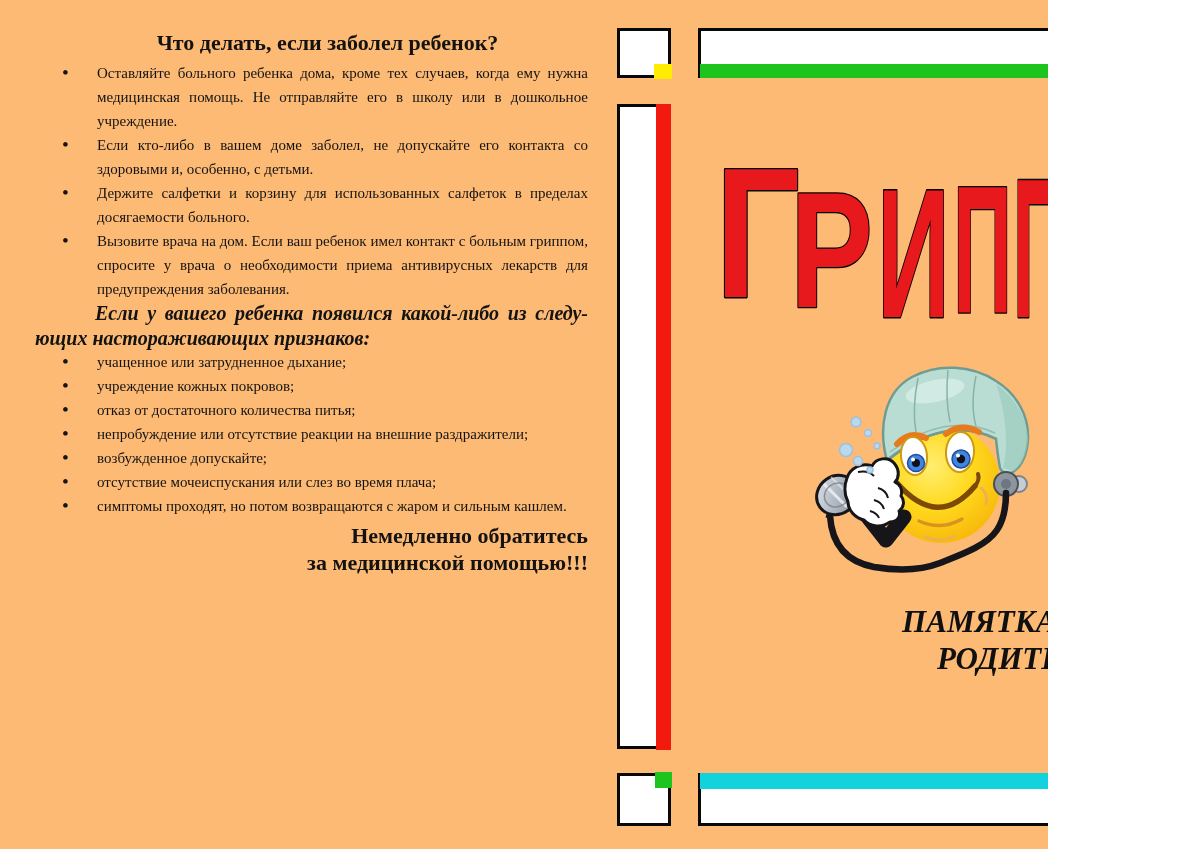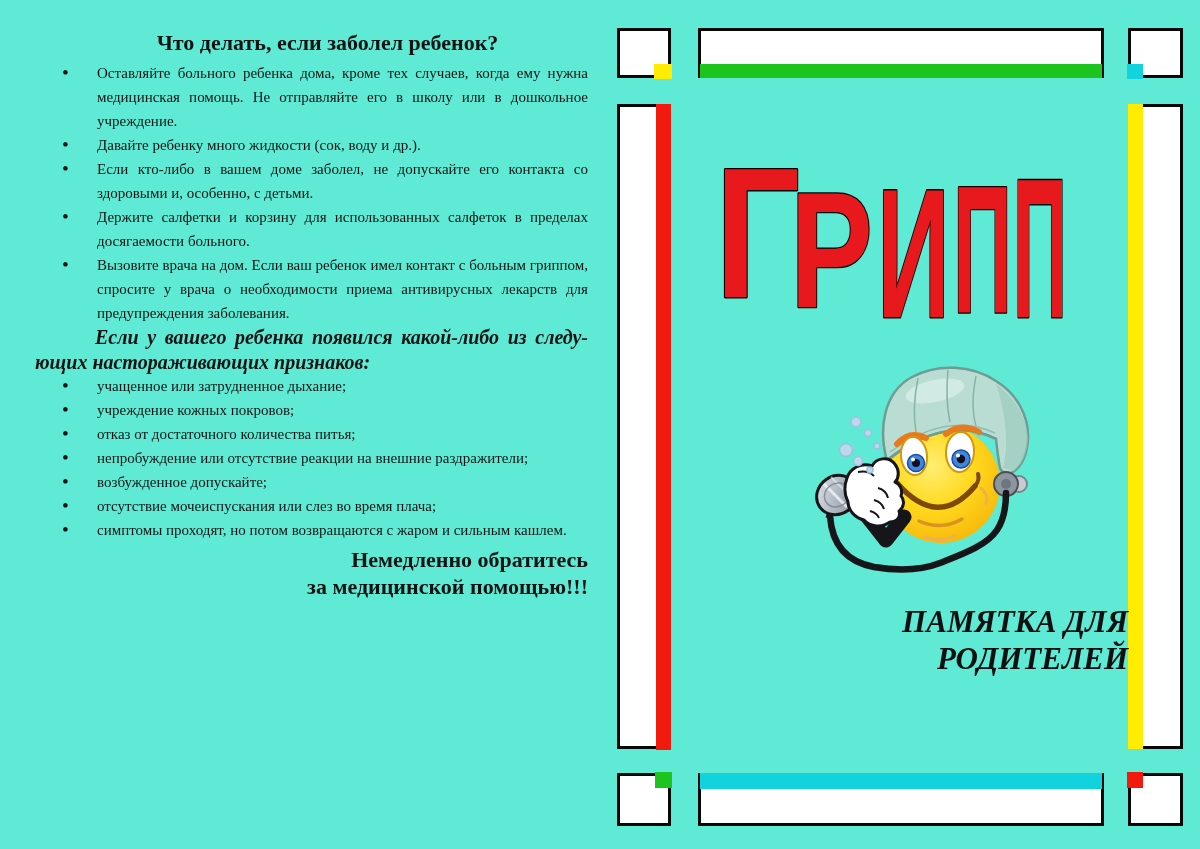--- a/index.html
+++ b/index.html
@@ -1,16 +1,16 @@
 <!DOCTYPE html>
 <html><head>
 <meta charset="utf-8">
 <style>
   html,body{margin:0;padding:0;background:#fff;}
-  .sheet{position:relative;width:1200px;height:849px;background:#5eead4;overflow:hidden;
+  .sheet{position:relative;width:1048px;height:849px;background:#fdba74;overflow:hidden;
          font-family:"Liberation Serif",serif;color:#131313;}
 
   
   .left-page{position:absolute;left:35px;top:30px;width:553px;}
   .page-title{font-size:22px;font-weight:bold;text-align:center;margin:0 0 5px 32px;line-height:26px;}
   .blist{list-style:none;margin:0;padding:0;}
   .blist li{position:relative;padding-left:62px;text-align:justify;
             font-size:15px;line-height:24px;}
   .blist li::before{content:"\2022";position:absolute;left:27px;top:0;font-size:19.5px;}
   .warning-intro{margin:0;text-indent:60px;text-align:justify;
@@ -49,21 +49,20 @@
 </head>
 <body>
 
 <div class="sheet">
 
   <section class="left-page">
     <h1 class="page-title">Что делать, если заболел ребенок?</h1>
 
     <ul class="blist">
       <li>Оставляйте больного ребенка дома, кроме тех случаев, когда ему нужна медицинская помощь. Не отправляйте его в школу или в дошкольное учреждение.</li>
-      <li>Давайте ребенку много жидкости (сок, воду и др.).</li>
       <li>Если кто-либо в вашем доме заболел, не допускайте его контакта со здоровыми и, особенно, с детьми.</li>
       <li>Держите салфетки и корзину для использованных сал­феток в пределах досягаемости больного.</li>
       <li>Вызовите врача на дом. Если ваш ребенок имел контакт с больным гриппом, спросите у врача о необходимости приема антивирусных лекарств для предупреждения за­болевания.</li>
     </ul>
 
     <p class="warning-intro">Если у вашего ребенка появился какой-либо из следу­ющих настораживающих признаков:</p>
 
     <ul class="blist">
       <li>учащенное или затрудненное дыхание;</li>
       <li>учреждение кожных покровов;</li>

